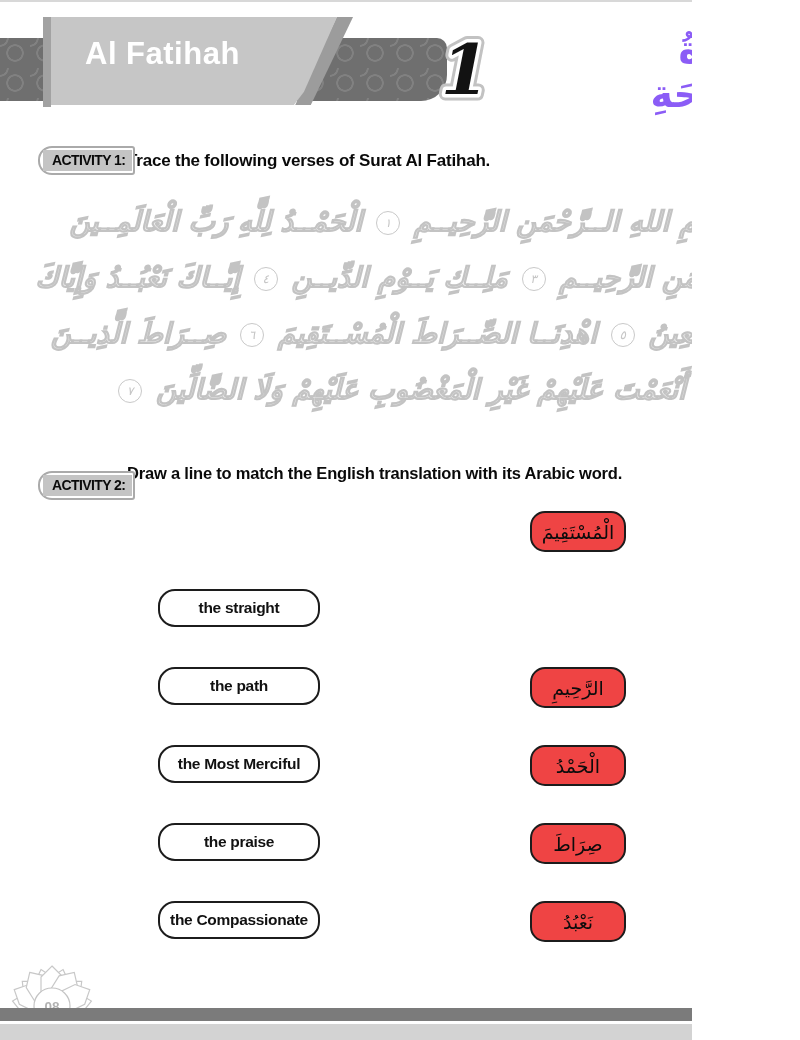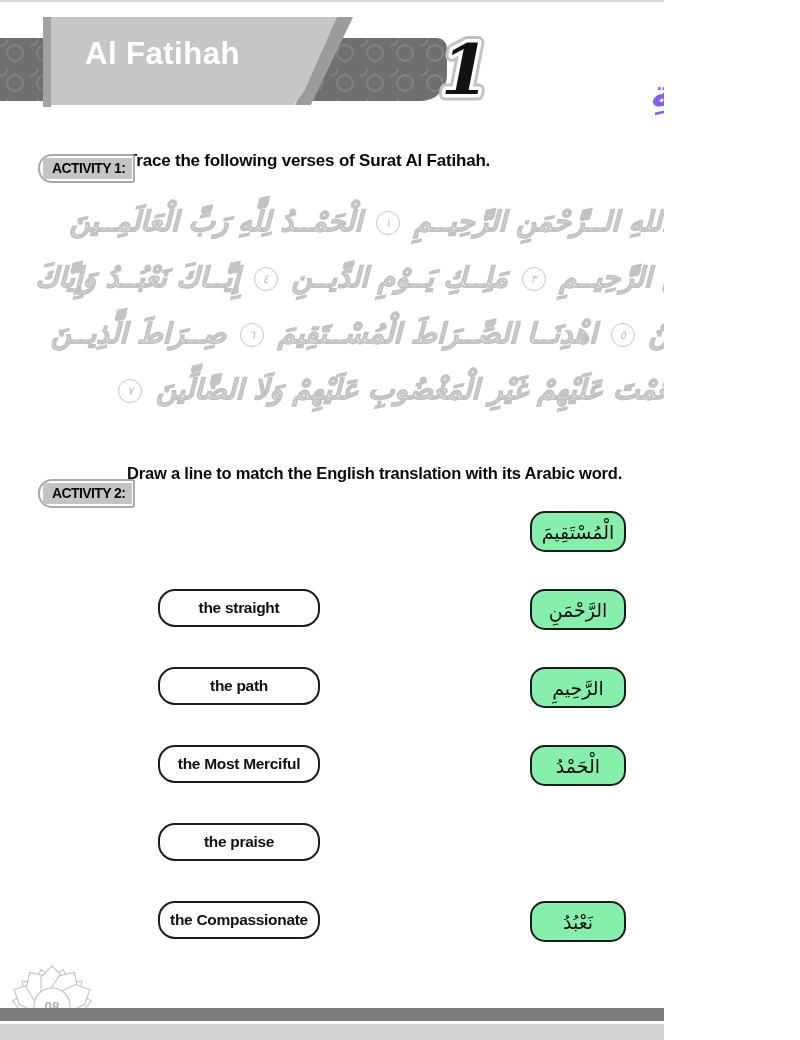--- a/index.html
+++ b/index.html
@@ -1,17 +1,17 @@
 <!DOCTYPE html>
 <html><head>
 <meta charset="utf-8">
 <style>
   html,body{margin:0;padding:0;background:#fff;}
   .page{position:relative;width:664px;height:1040px;background:#fff;overflow:hidden;
-        font-family:"Liberation Sans",sans-serif;color:#111;}
+        font-family:"Liberation Sans",sans-serif;color:#111;padding-left:28px;}
   .top-edge{position:absolute;left:0;top:0;width:800px;height:2px;background:#d8d8d8;}
 
   
   .band{position:absolute;left:0;top:38px;width:447px;height:63px;z-index:1;
         background-color:#6f6f6f;border-radius:0 10px 26px 0;
         background-image:
           radial-gradient(circle at 15px 15px, rgba(255,255,255,0) 6.5px, rgba(255,255,255,.12) 7px 8.5px, rgba(255,255,255,0) 9px),
           radial-gradient(circle at 0px 0px,  rgba(255,255,255,0) 6.5px, rgba(255,255,255,.12) 7px 8.5px, rgba(255,255,255,0) 9px);
         background-size:30px 30px;}
   .fold{position:absolute;left:290px;top:17px;width:65px;height:88px;z-index:2;background:#9c9c9c;
@@ -27,21 +27,21 @@
   .num-one text{font-family:"DejaVu Serif",serif;font-style:italic;font-weight:bold;font-size:70px;}
   .t-glow{stroke:#c2c2c2;stroke-width:13;fill:none;stroke-linejoin:round;}
   .t-white{stroke:#ffffff;stroke-width:7;fill:none;stroke-linejoin:round;}
   .t-core{fill:#121212;}
   .title-ar{position:absolute;left:548px;top:30px;width:236px;height:84px;z-index:5;
         display:flex;align-items:center;justify-content:center;
         font-family:"DejaVu Sans",sans-serif;font-size:38px;font-weight:bold;color:#8b5cf6;direction:rtl;}
 
   
   .abadge{position:absolute;left:38px;border:2px solid #aaaaaa;border-radius:14px 3px 3px 14px;
-        background:#fff;padding:2px 1px 2px 3px;z-index:6;margin-top:8px;}
+        background:#fff;padding:2px 1px 2px 3px;z-index:6;}
   .abadge-in{background:#c4c4c4;font-weight:bold;font-size:14px;letter-spacing:-.6px;
         padding:2px 7px 3px 9px;white-space:nowrap;color:#0a0a0a;}
   .abadge.a1{top:146px;} .abadge.a2{top:471px;}
   .instr{position:absolute;left:127px;font-weight:bold;font-size:17px;letter-spacing:-.2px;color:#0a0a0a;}
   .instr.i1{top:151px;} .instr.i2{top:464px;font-size:16.5px;}
 
   
   .verses{position:absolute;left:35px;top:194px;width:730px;direction:rtl;
         font-family:"DejaVu Sans",sans-serif;font-size:28px;font-weight:bold;
         color:#efefef;font-style:italic;-webkit-text-stroke:1.2px #c3c3c3;}
@@ -52,21 +52,21 @@
         color:#c6c6c6;-webkit-text-stroke:0px transparent;}
 
   
   .rows{position:absolute;left:0;top:511px;width:800px;display:flex;flex-direction:column;gap:38px;}
   .mrow{position:relative;height:40px;}
   .men{position:absolute;left:158px;top:0;width:162px;height:38px;border:2px solid #1c1c1c;
         border-radius:17px;display:flex;align-items:center;justify-content:center;
         font-weight:bold;font-size:15.5px;letter-spacing:-.3px;background:#fff;box-sizing:border-box;}
   .mar{position:absolute;left:530px;top:0;width:96px;height:41px;border:2px solid #1c1c1c;
         border-radius:15px;display:flex;align-items:center;justify-content:center;direction:rtl;
-        font-family:"DejaVu Sans",sans-serif;font-size:19px;color:#0c0c0c;background:#86efac;box-sizing:border-box;}
+        font-family:"DejaVu Sans",sans-serif;font-size:19px;color:#0c0c0c;background:#ef4444;box-sizing:border-box;}
 
   
   .flower{position:absolute;left:2px;top:960px;z-index:1;}
   .footer-dark{position:absolute;left:0;top:1008px;width:800px;height:13px;background:#7b7b7b;z-index:2;}
   .footer-light{position:absolute;left:0;top:1024px;width:800px;height:16px;background:#d3d3d3;z-index:2;}
   .pagenum{font-family:"Liberation Sans",sans-serif;font-size:13.5px;font-weight:bold;
         fill:#b2b2b2;text-anchor:middle;}
 </style>
 </head>
 <body>
@@ -104,32 +104,32 @@
     <div class="abadge-in">ACTIVITY 2:</div>
   </div>
   <div class="instr i2">Draw a line to match the English translation with its Arabic word.</div>
 
   <div class="rows">
       <div class="mrow">
         <div class="mar">الْمُسْتَقِيمَ</div>
       </div>
       <div class="mrow">
         <div class="men">the straight</div>
-        <div class="mar">الرَّحْمَنِ</div>
       </div>
       <div class="mrow">
         <div class="men">the path</div>
         <div class="mar">الرَّحِيمِ</div>
       </div>
       <div class="mrow">
         <div class="men">the Most Merciful</div>
         <div class="mar">الْحَمْدُ</div>
       </div>
       <div class="mrow">
         <div class="men">the praise</div>
+        <div class="mar">صِرَاطَ</div>
       </div>
       <div class="mrow">
         <div class="men">the Compassionate</div>
         <div class="mar">نَعْبُدُ</div>
       </div>
     </div>
 
   <svg class="flower" width="100" height="50" viewBox="0 0 100 50">
     <g transform="translate(50,48)" stroke="#c8c8c8" stroke-width="1.2" fill="#ffffff">
       <g>

